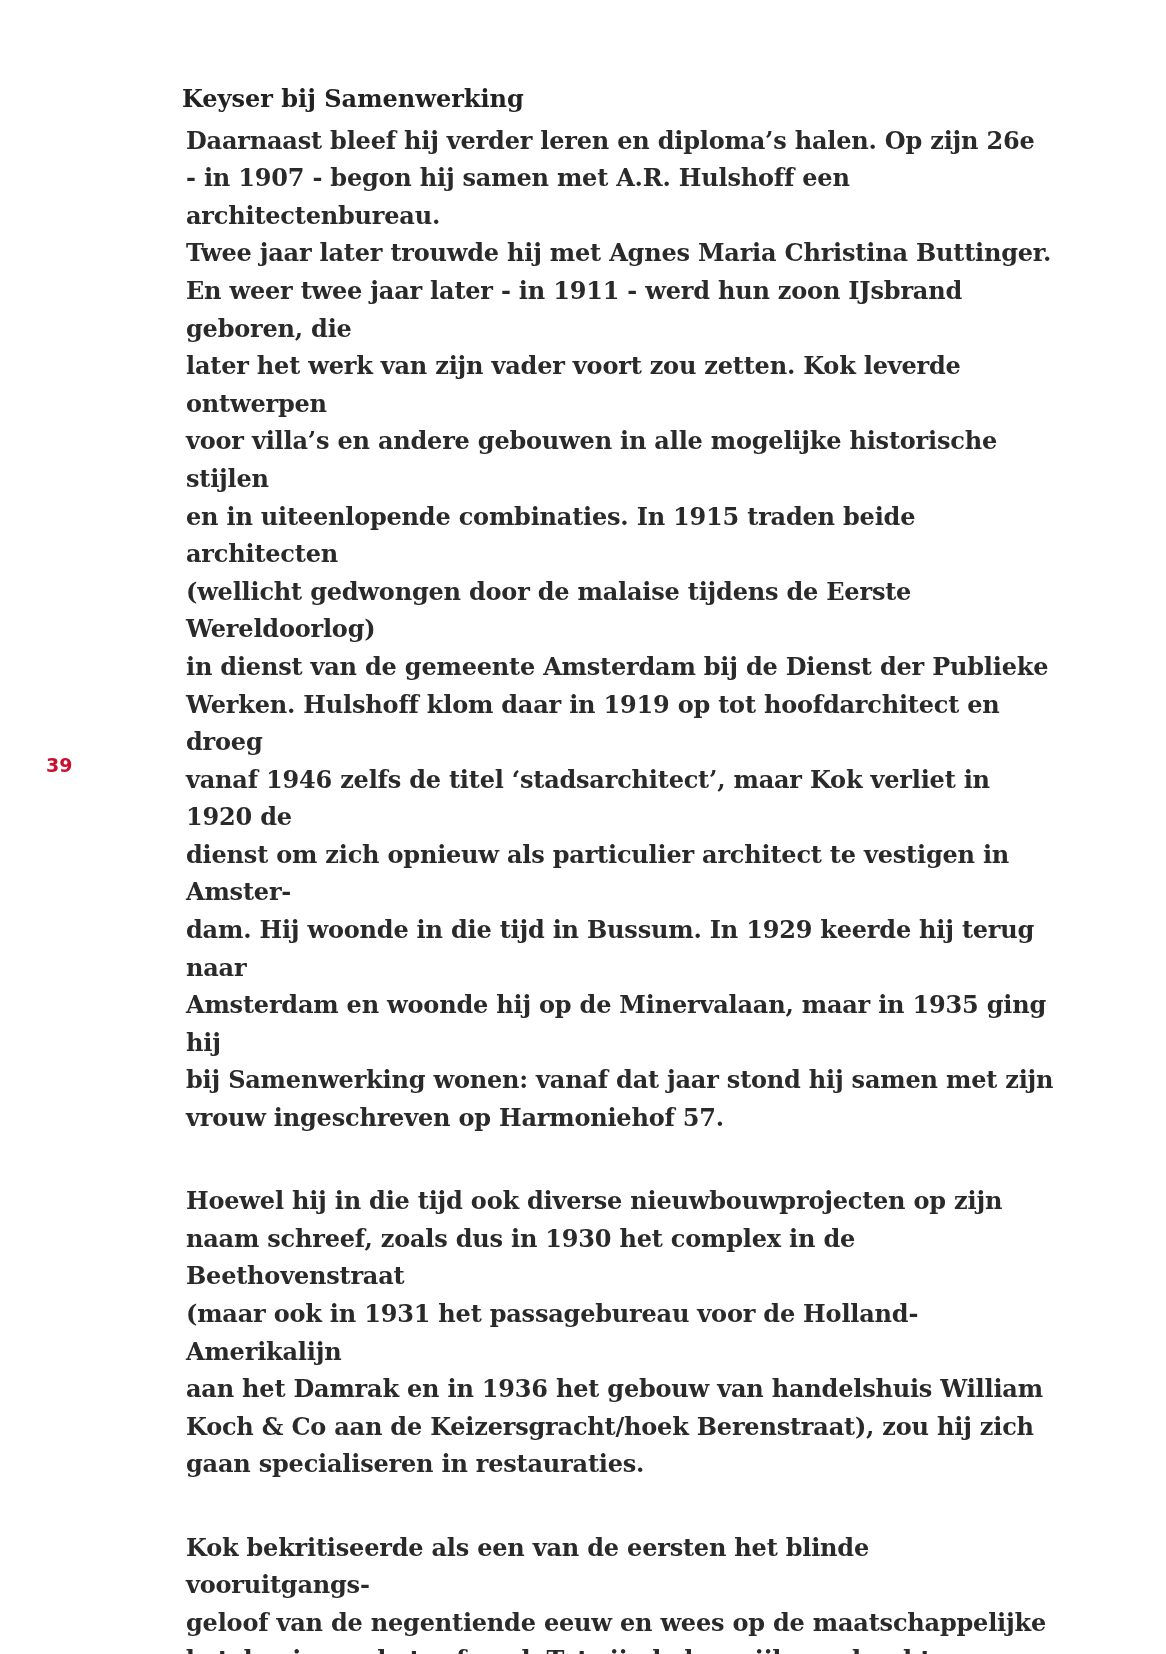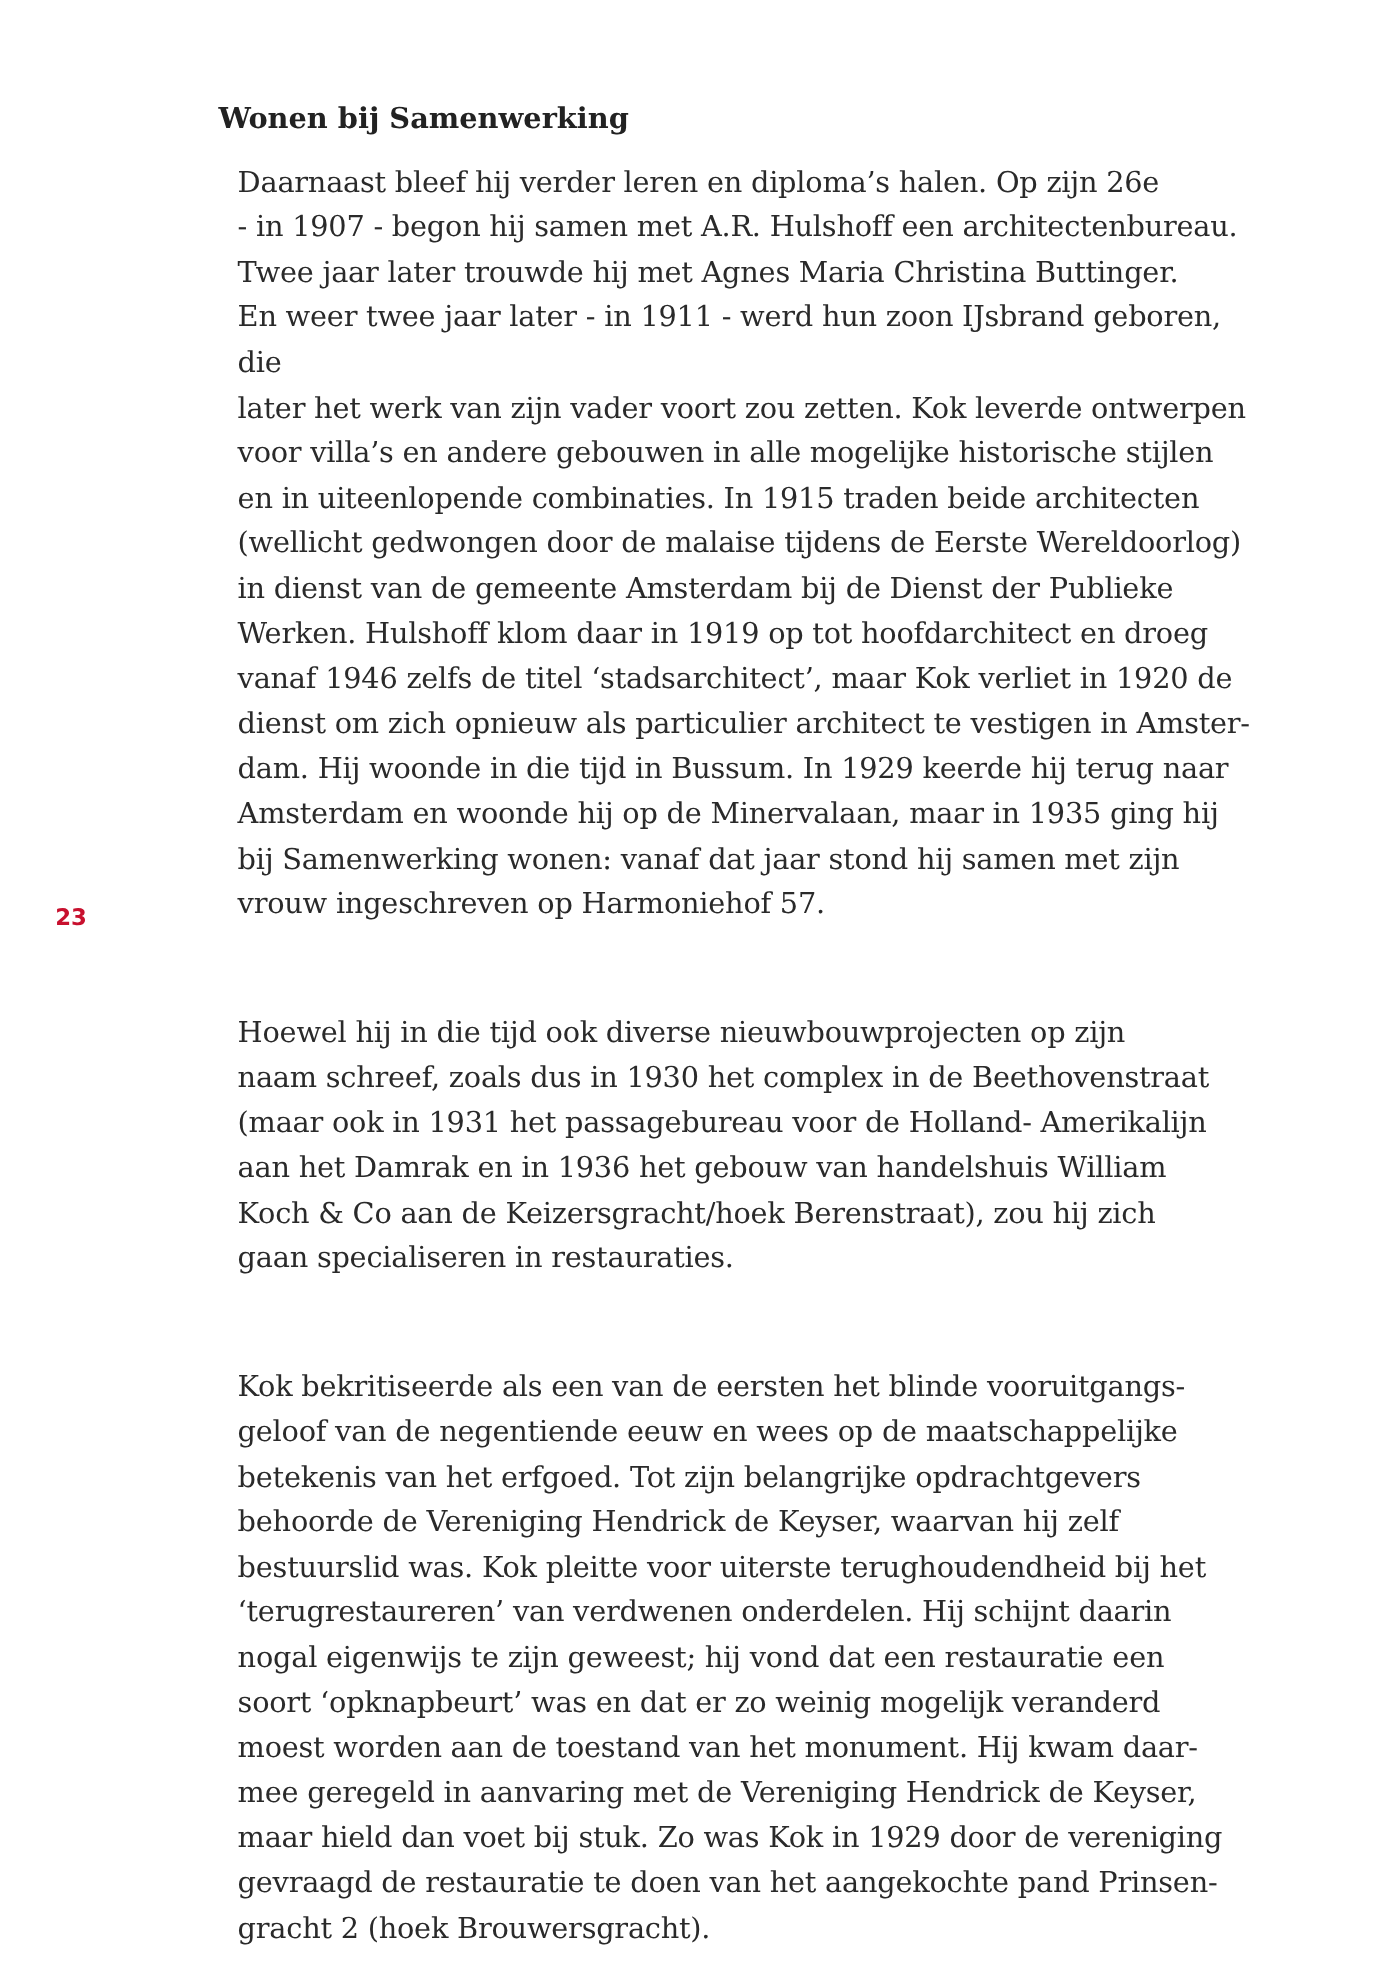--- a/index.html
+++ b/index.html
@@ -3,31 +3,31 @@
 <meta charset="utf-8">
 <style>
   html, body { margin: 0; padding: 0; background: #ffffff; }
   body { width: 1166px; height: 1654px; position: relative; overflow: hidden;
          font-family: "DejaVu Serif", "Liberation Serif", serif; color: #2a2a2a; }
   .page-number { position: absolute; left: 46px; top: 754px; font-size: 19px;
                  font-weight: bold; color: #c8102e; font-family: "DejaVu Sans", sans-serif; }
   .column { position: absolute; left: 182px; top: 80px; width: 880px; }
   .section { margin: 0; }
   .heading { font-size: 24px; font-weight: bold; line-height: 37.6px; margin: 0; color: #222; }
-  .para { font-size: 24px; line-height: 37.6px; margin: 16px; white-space: pre-line; letter-spacing: -0.2px; }
+  .para { font-size: 24px; line-height: 37.6px; margin: 4px; white-space: pre-line; letter-spacing: -0.2px; font-weight: bold; }
   .spacer { height: 37.6px; }
 </style>
 </head>
 <body>
 
-<div class="page-number">23</div>
+<div class="page-number">39</div>
 
 <div class="column">
   <div class="section">
-    <h2 class="heading">Wonen bij Samenwerking</h2>
+    <h2 class="heading">Keyser bij Samenwerking</h2>
     <p class="para">Daarnaast bleef hij verder leren en diploma’s halen. Op zijn 26e
 - in 1907 - begon hij samen met A.R. Hulshoff een architectenbureau.
 Twee jaar later trouwde hij met Agnes Maria Christina Buttinger.
 En weer twee jaar later - in 1911 - werd hun zoon IJsbrand geboren, die
 later het werk van zijn vader voort zou zetten. Kok leverde ontwerpen
 voor villa’s en andere gebouwen in alle mogelijke historische stijlen
 en in uiteenlopende combinaties. In 1915 traden beide architecten
 (wellicht gedwongen door de malaise tijdens de Eerste Wereldoorlog)
 in dienst van de gemeente Amsterdam bij de Dienst der Publieke
 Werken. Hulshoff klom daar in 1919 op tot hoofdarchitect en droeg

